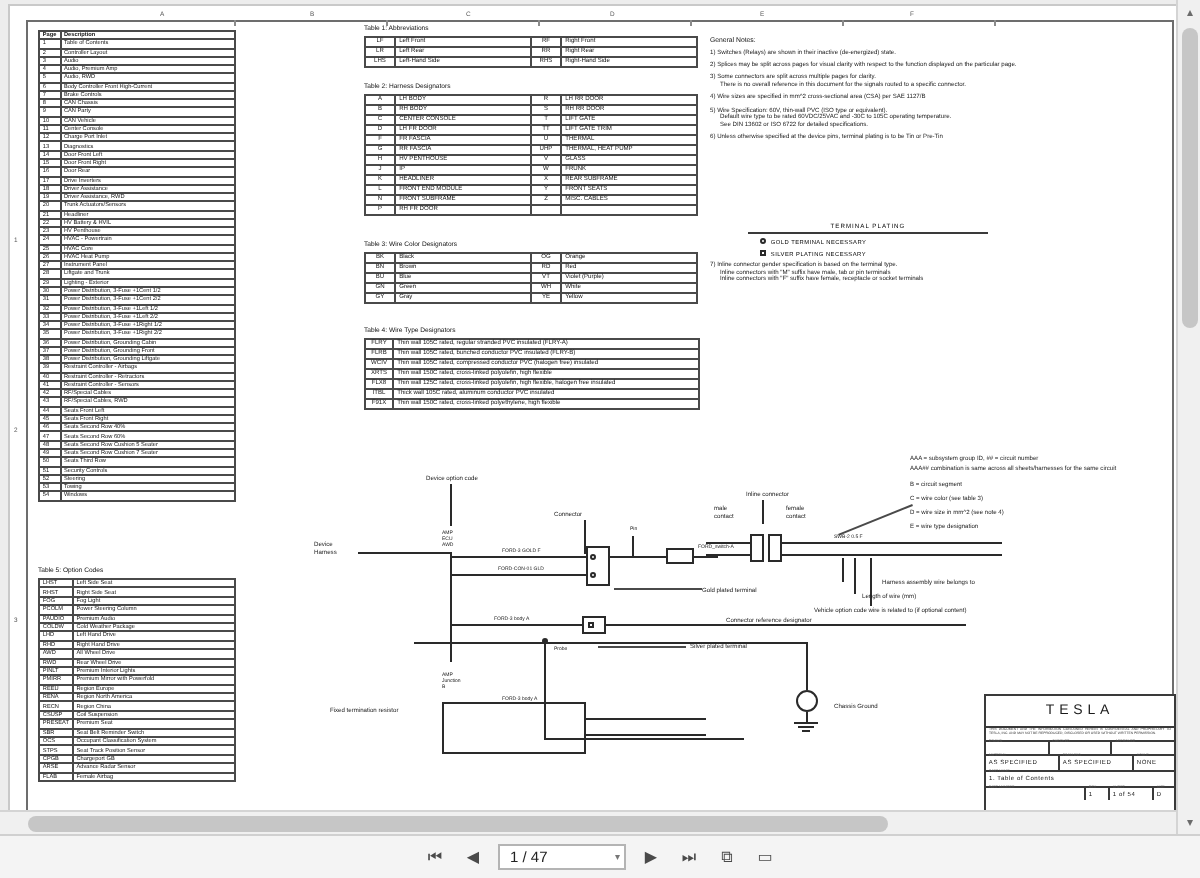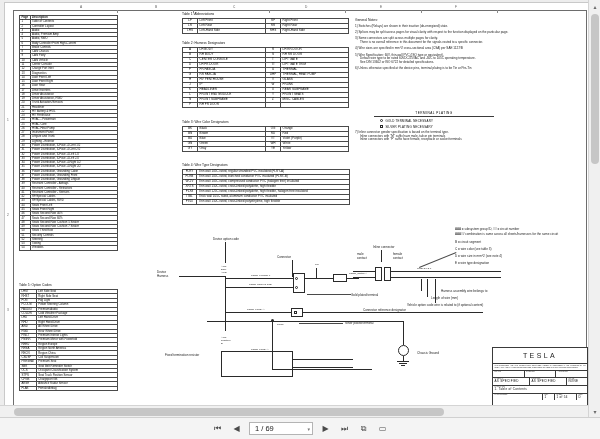--- a/index.html
+++ b/index.html
@@ -907,21 +907,21 @@
   <div class="scroll-h">
     <div class="thumb"></div>
   </div>
 
   <div class="statusbar-left">Tesla Model 3</div>
 
   <div class="toolbar">
     <div class="tb-btn">⏮</div>
     <div class="tb-btn">◀</div>
     <div class="page-field">
-      <span class="pv">1 / 69</span>
+      <span class="pv">1 / 47</span>
       <span class="cv">▾</span>
     </div>
     <div class="tb-btn">▶</div>
     <div class="tb-btn">⏭</div>
     <div class="tb-btn">⧉</div>
     <div class="tb-btn">▭</div>
   </div>
 
 </div>
 

